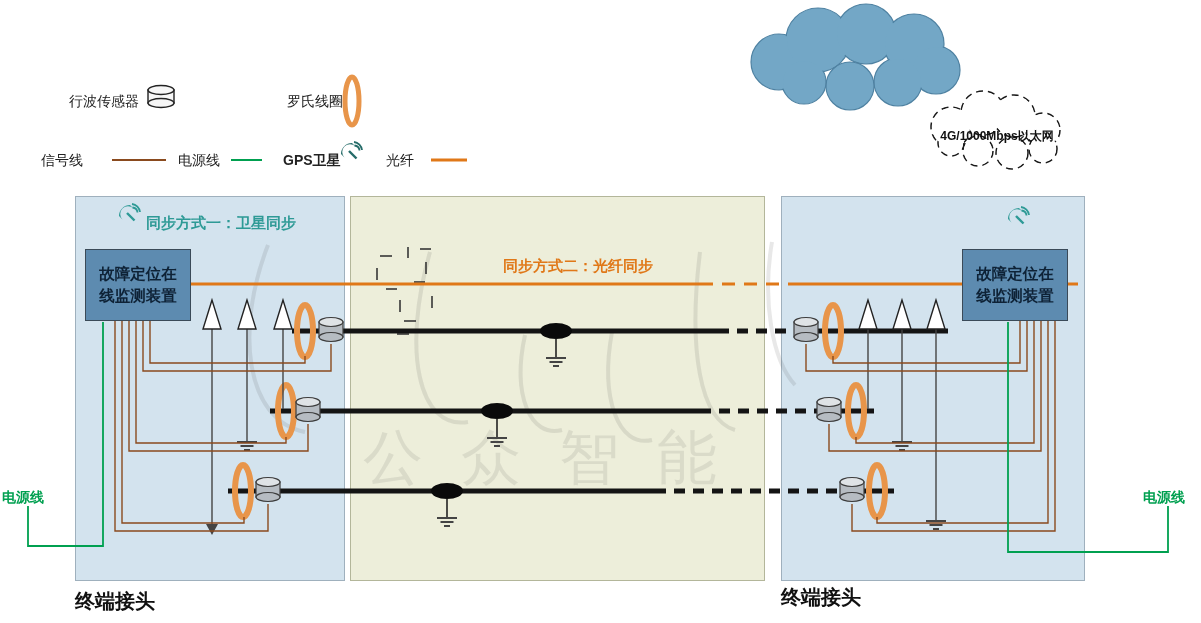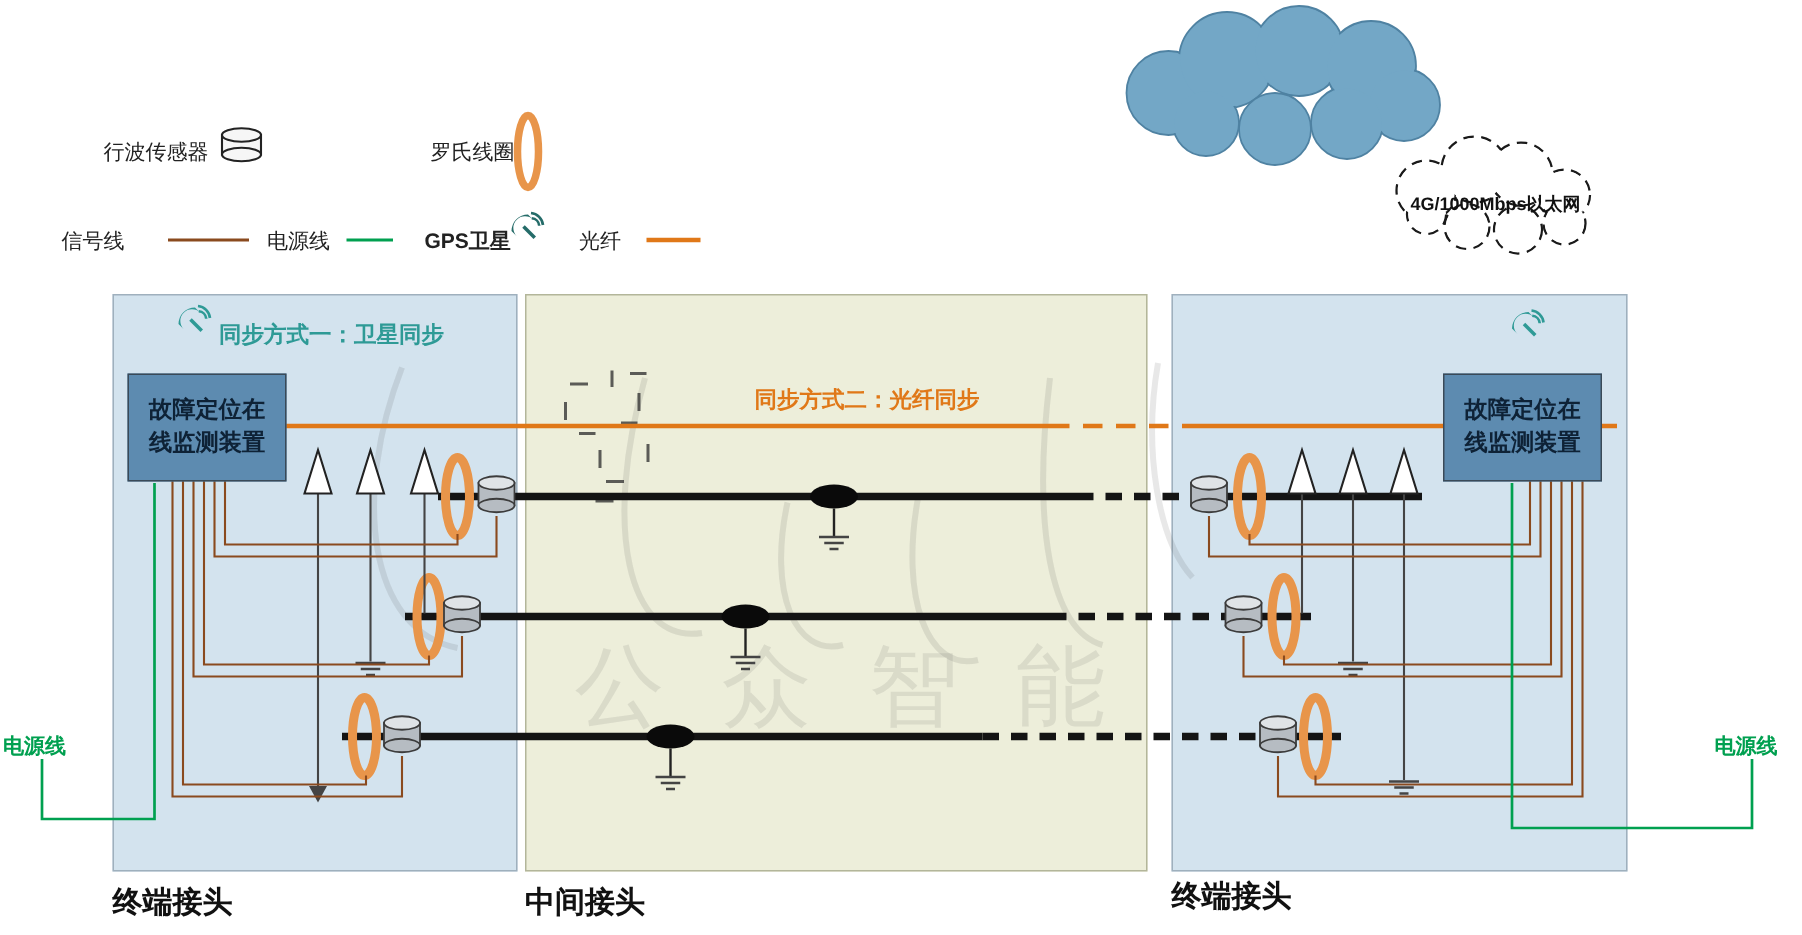--- a/index.html
+++ b/index.html
@@ -10,21 +10,21 @@
   .panel.green{background:var(--panel_green);border-color:#b3b69a;}
   svg.wiring{position:absolute;left:0;top:0;z-index:2;}
   .device-box{position:absolute;top:249px;width:104px;height:70px;background:var(--device_blue);
       border:1px solid #3a4a58;z-index:3;display:flex;flex-direction:column;align-items:center;
       justify-content:center;font-size:15.5px;font-weight:bold;color:#0e2236;line-height:1.45;}
   .panel-label{position:absolute;top:588px;text-align:left;font-size:20px;font-weight:bold;color:#111;z-index:3;}
   .sync-label{position:absolute;font-size:15px;font-weight:bold;z-index:3;white-space:nowrap;}
   .legend-text{position:absolute;font-size:14px;font-weight:500;color:#222;z-index:3;white-space:nowrap;}
   .power-side{position:absolute;font-size:14px;font-weight:bold;color:var(--power_green);z-index:3;}
   .cloud-text{position:absolute;text-align:center;z-index:3;color:#1d2c3c;}
-  .watermark{position:absolute;left:383px;top:418px;font-size:60px;letter-spacing:38px;
+  .watermark{position:absolute;left:363px;top:418px;font-size:60px;letter-spacing:38px;
       color:rgba(90,90,90,0.13);z-index:2;white-space:nowrap;pointer-events:none;}
   
   .cable{stroke:#141414;stroke-width:5;fill:none;}
   .cdash{stroke-dasharray:11 8;}
   .fiber{stroke:var(--fiber_orange);stroke-width:3;fill:none;}
   .fdash{stroke-dasharray:13 9;}
   .coil{stroke:var(--coil_orange);stroke-width:6;fill:none;}
   .sig{stroke:var(--signal_brown);stroke-width:1.4;fill:none;}
   .pow{stroke:var(--power_green);stroke-width:1.8;fill:none;}
   .vline{stroke:#444;stroke-width:1.4;}
@@ -259,21 +259,20 @@
   <div class="legend-text" style="left:69px;top:93px;">行波传感器</div>
   <div class="legend-text" style="left:287px;top:93px;">罗氏线圈</div>
   <div class="legend-text" style="left:41px;top:152px;">信号线</div>
   <div class="legend-text" style="left:178px;top:152px;">电源线</div>
   <div class="legend-text" style="left:283px;top:152px;font-weight:bold;">GPS卫星</div>
   <div class="legend-text" style="left:386px;top:152px;">光纤</div>
 
   <div class="cloud-text" style="left:930px;top:128px;width:134px;font-size:12px;font-weight:bold;color:#111;">4G/1000Mbps以太网</div>
 
   <div class="panel-label" style="left:75px;width:270px;">终端接头</div>
-  <div class="panel-label" style="left:350px;width:415px;">中间接头</div>
   <div class="panel-label" style="left:781px;width:304px;top:584px;">终端接头</div>
 
   <div class="power-side" style="left:2px;top:489px;">电源线</div>
   <div class="power-side" style="left:1143px;top:489px;">电源线</div>
 
   <div class="watermark">公众智能</div>
 
 </div>
 
 </body></html>

